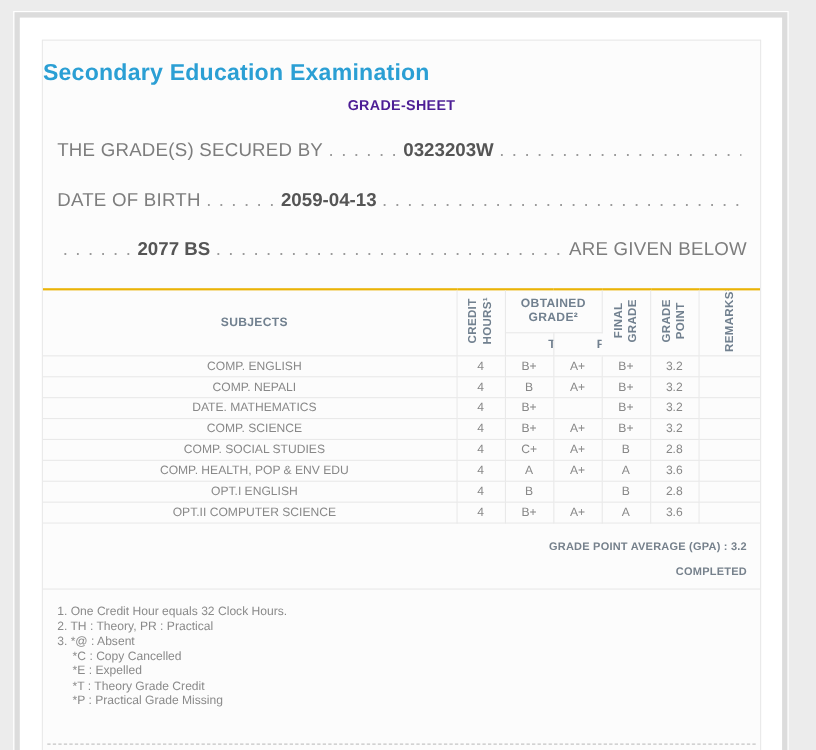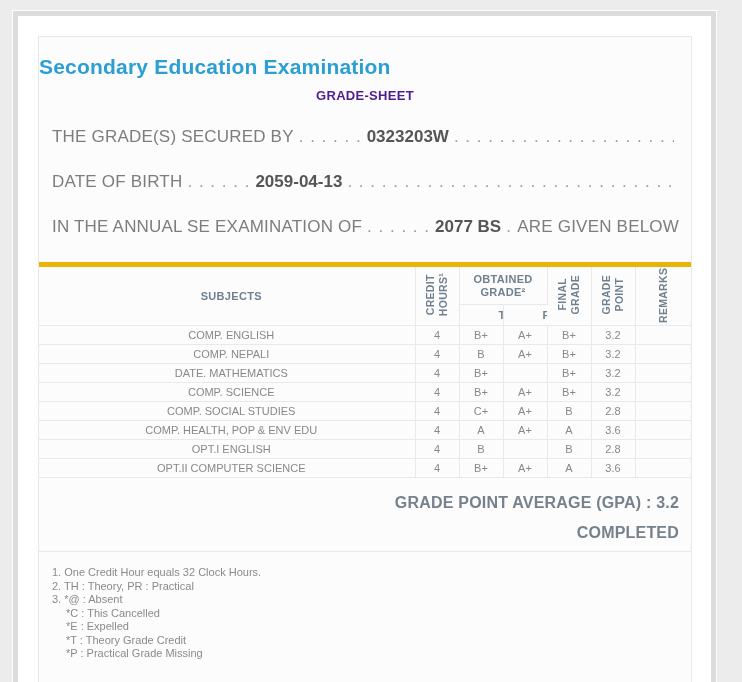--- a/index.html
+++ b/index.html
@@ -67,21 +67,21 @@
   }
   table.grades th, table.grades td {
     border-right: 1px solid #e9e9e9;
     border-bottom: 1px solid #e9e9e9;
     text-align: center;
     vertical-align: middle;
     font-weight: normal;
     overflow: hidden;
   }
   table.grades th:last-child, table.grades td:last-child { border-right: none; }
-  table.grades thead tr:first-child th { border-top: 5px solid #eab308; }
+  table.grades thead tr:first-child th { border-top: 2px solid #eab308; }
   .th-text {
     font-weight: bold;
     color: #71808f;
     letter-spacing: 0.3px;
     white-space: pre-line;
     line-height: 13px;
   }
   th.subjects-h { text-align: left; padding-left: 9px; }
   th.h-row1 { height: 39px; }
   th.h-row2 { height: 20px; padding-left: 39px; }
@@ -99,21 +99,21 @@
   }
   td.subject-cell { text-align: left; padding-left: 9px; }
   table.grades tbody td { height: 19px; }
 
   .gpa-section {
     padding: 16px 12px 9px 12px;
     border-bottom: 1px solid #e8e8e8;
     text-align: right;
   }
   .gpa-line, .status-line {
-    font-size: 16px;
+    font-size: 10px;
     font-weight: bold;
     color: #76818c;
     letter-spacing: 0.2px;
   }
   .status-line { margin-top: 12px; }
 
   .footnotes {
     padding: 14px 12px 0 13px;
     font-size: 11px;
     color: #8a8a8a;
@@ -150,21 +150,20 @@
 
       </div>
         <div class="info-line">
         <span class="lbl">DATE OF BIRTH</span>
         <span class="dots">. . . . . .</span>
         <span class="val">2059-04-13</span>
         <span class="dots fill">. . . . . . . . . . . . . . . . . . . . . . . . . . . . . . . . . . . . . . . . . . . . . . . . . . . . . . . . . . . . . . . . . . . . . . . . . . . . . . . . . . . . . . . . . . . . . . . . . . . .</span>
 
       </div>
         <div class="info-line">
-        <span class="lbl">IN THE ANNUAL SE EXAMINATION OF</span>
         <span class="dots">. . . . . .</span>
         <span class="val">2077 BS</span>
         <span class="dots fill">. . . . . . . . . . . . . . . . . . . . . . . . . . . . . . . . . . . . . . . . . . . . . . . . . . . . . . . . . . . . . . . . . . . . . . . . . . . . . . . . . . . . . . . . . . . . . . . . . . . .</span>
         <span class="suffix lbl">ARE GIVEN BELOW</span>
       </div>
       </div>
 
     <table class="grades">
       <colgroup>
         <col style="width:auto">
@@ -272,21 +271,21 @@
 
     <div class="gpa-section">
       <div class="gpa-line">GRADE POINT AVERAGE (GPA) : 3.2</div>
       <div class="status-line">COMPLETED</div>
     </div>
 
     <div class="footnotes">
         <div class="footnote-item">1. One Credit Hour equals 32 Clock Hours.</div>
         <div class="footnote-item">2. TH : Theory, PR : Practical</div>
         <div class="footnote-item">3. *@ : Absent</div>
-        <div class="footnote-sub">*C : This Cancelled</div>
+        <div class="footnote-sub">*C : Copy Cancelled</div>
         <div class="footnote-sub">*E : Expelled</div>
         <div class="footnote-sub">*T : Theory Grade Credit</div>
         <div class="footnote-sub">*P : Practical Grade Missing</div>
       </div>
 
     <div class="dashed-divider"></div>
 
     <div class="note-block">
       <div class="note-title">Copy:</div>
       <div class="note-body">This Sheet is for general idea of grade(s) you secured. This is not for official use. If any mistakes appear; record at SEE Board ledger will be referred.</div>

